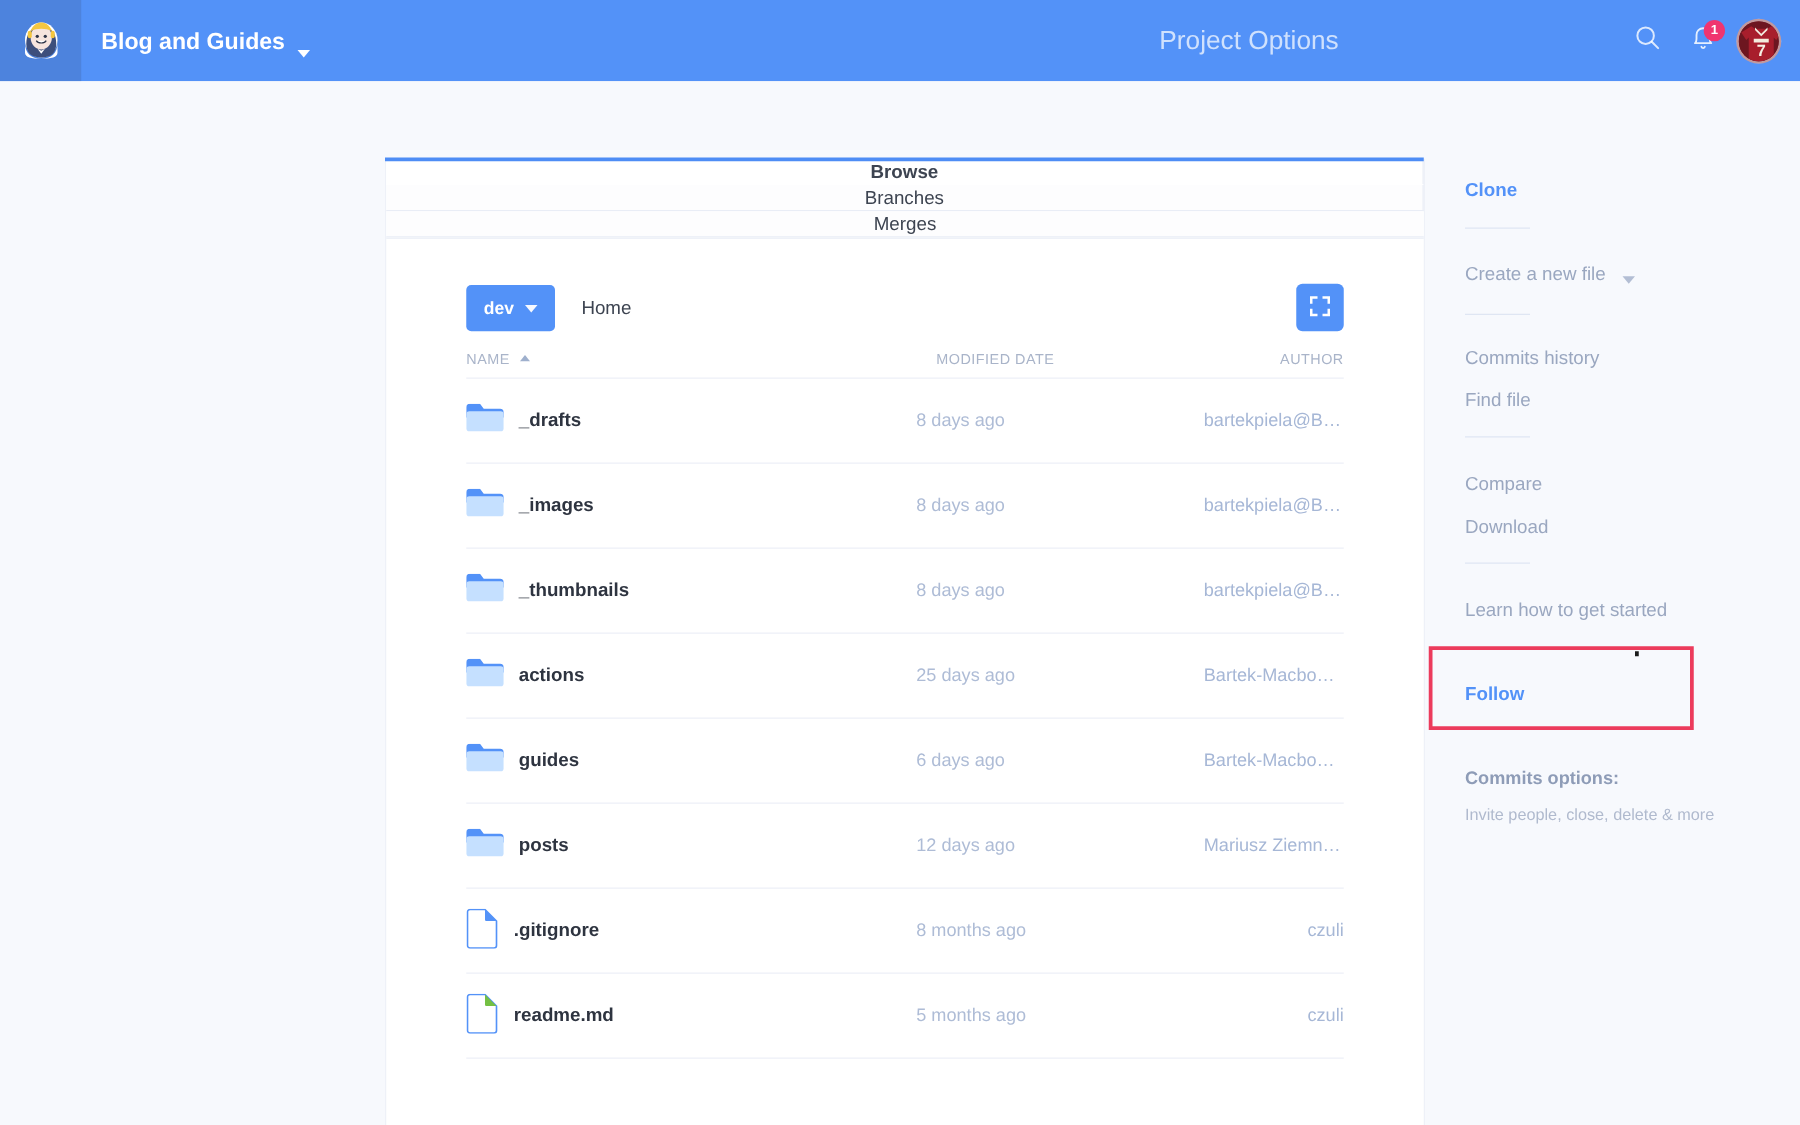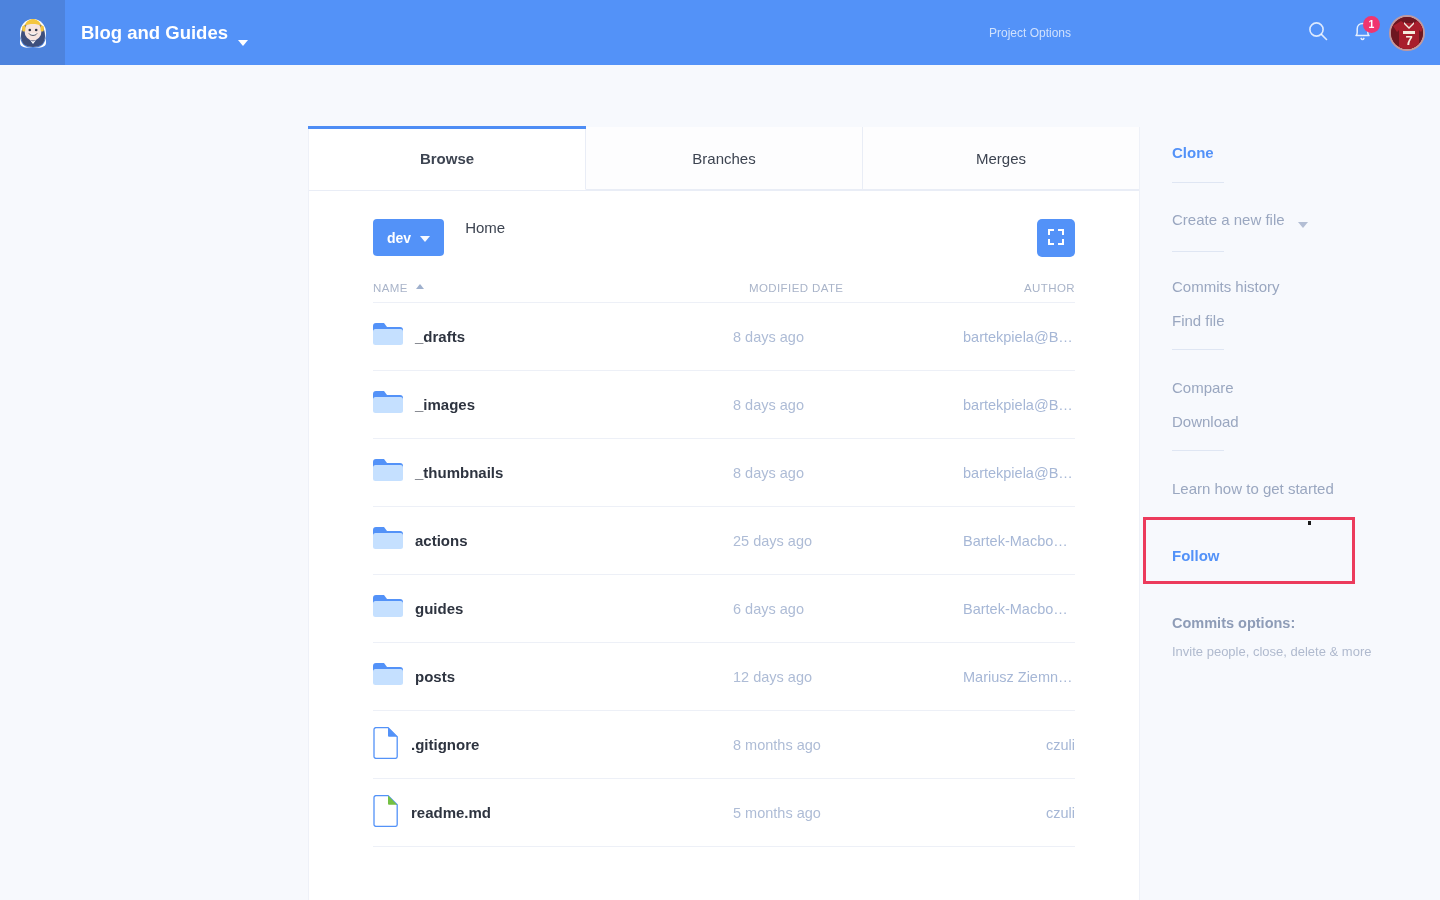--- a/index.html
+++ b/index.html
@@ -62,21 +62,21 @@
     padding: 2px 6px 3px 6px;
     margin-left: 11px;
     line-height: 1;
   }
   .header-right {
     margin-left: auto;
     display: flex; align-items: center;
     padding-right: 15px;
   }
   .project-options-link {
-    font-size: 12px;
+    font-size: 21px;
     color: rgba(255,255,255,0.72);
     cursor: pointer;
     margin-right: 228px;
   }
   .icon-btn {
     width: 38px; height: 38px;
     display: flex; align-items: center; justify-content: center;
     cursor: pointer;
     position: relative;
   }
@@ -118,20 +118,21 @@
     background: #ffffff;
     border-left: 1px solid #eef1f8;
     border-right: 1px solid #eef1f8;
   }
 
   
   .tabs {
     display: flex;
     height: 64px;
     border-bottom: 1px solid #e9edf6;
+    flex-direction: column;
   }
   .tab {
     flex: 1;
     display: flex; align-items: center; justify-content: center;
     font-size: 15px;
     color: #3d4451;
     cursor: pointer;
     background: #fdfdfe;
     border-right: 1px solid #e9edf6;
     border-bottom: 1px solid #e9edf6;
@@ -147,21 +148,21 @@
   .tab.active::before {
     content: "";
     position: absolute;
     top: -1px; left: -1px; right: -1px;
     height: 3px;
     background: #4e8df5;
   }
 
   
   .toolbar {
-    display: flex; 
+    display: flex; align-items: center;
     padding: 28px 64px 0 64px;
     height: 82px;
   }
   .branch-btn {
     background: #5392f8;
     color: #fff;
     font-size: 14px;
     font-weight: bold;
     border-radius: 4px;
     padding: 0 14px;

